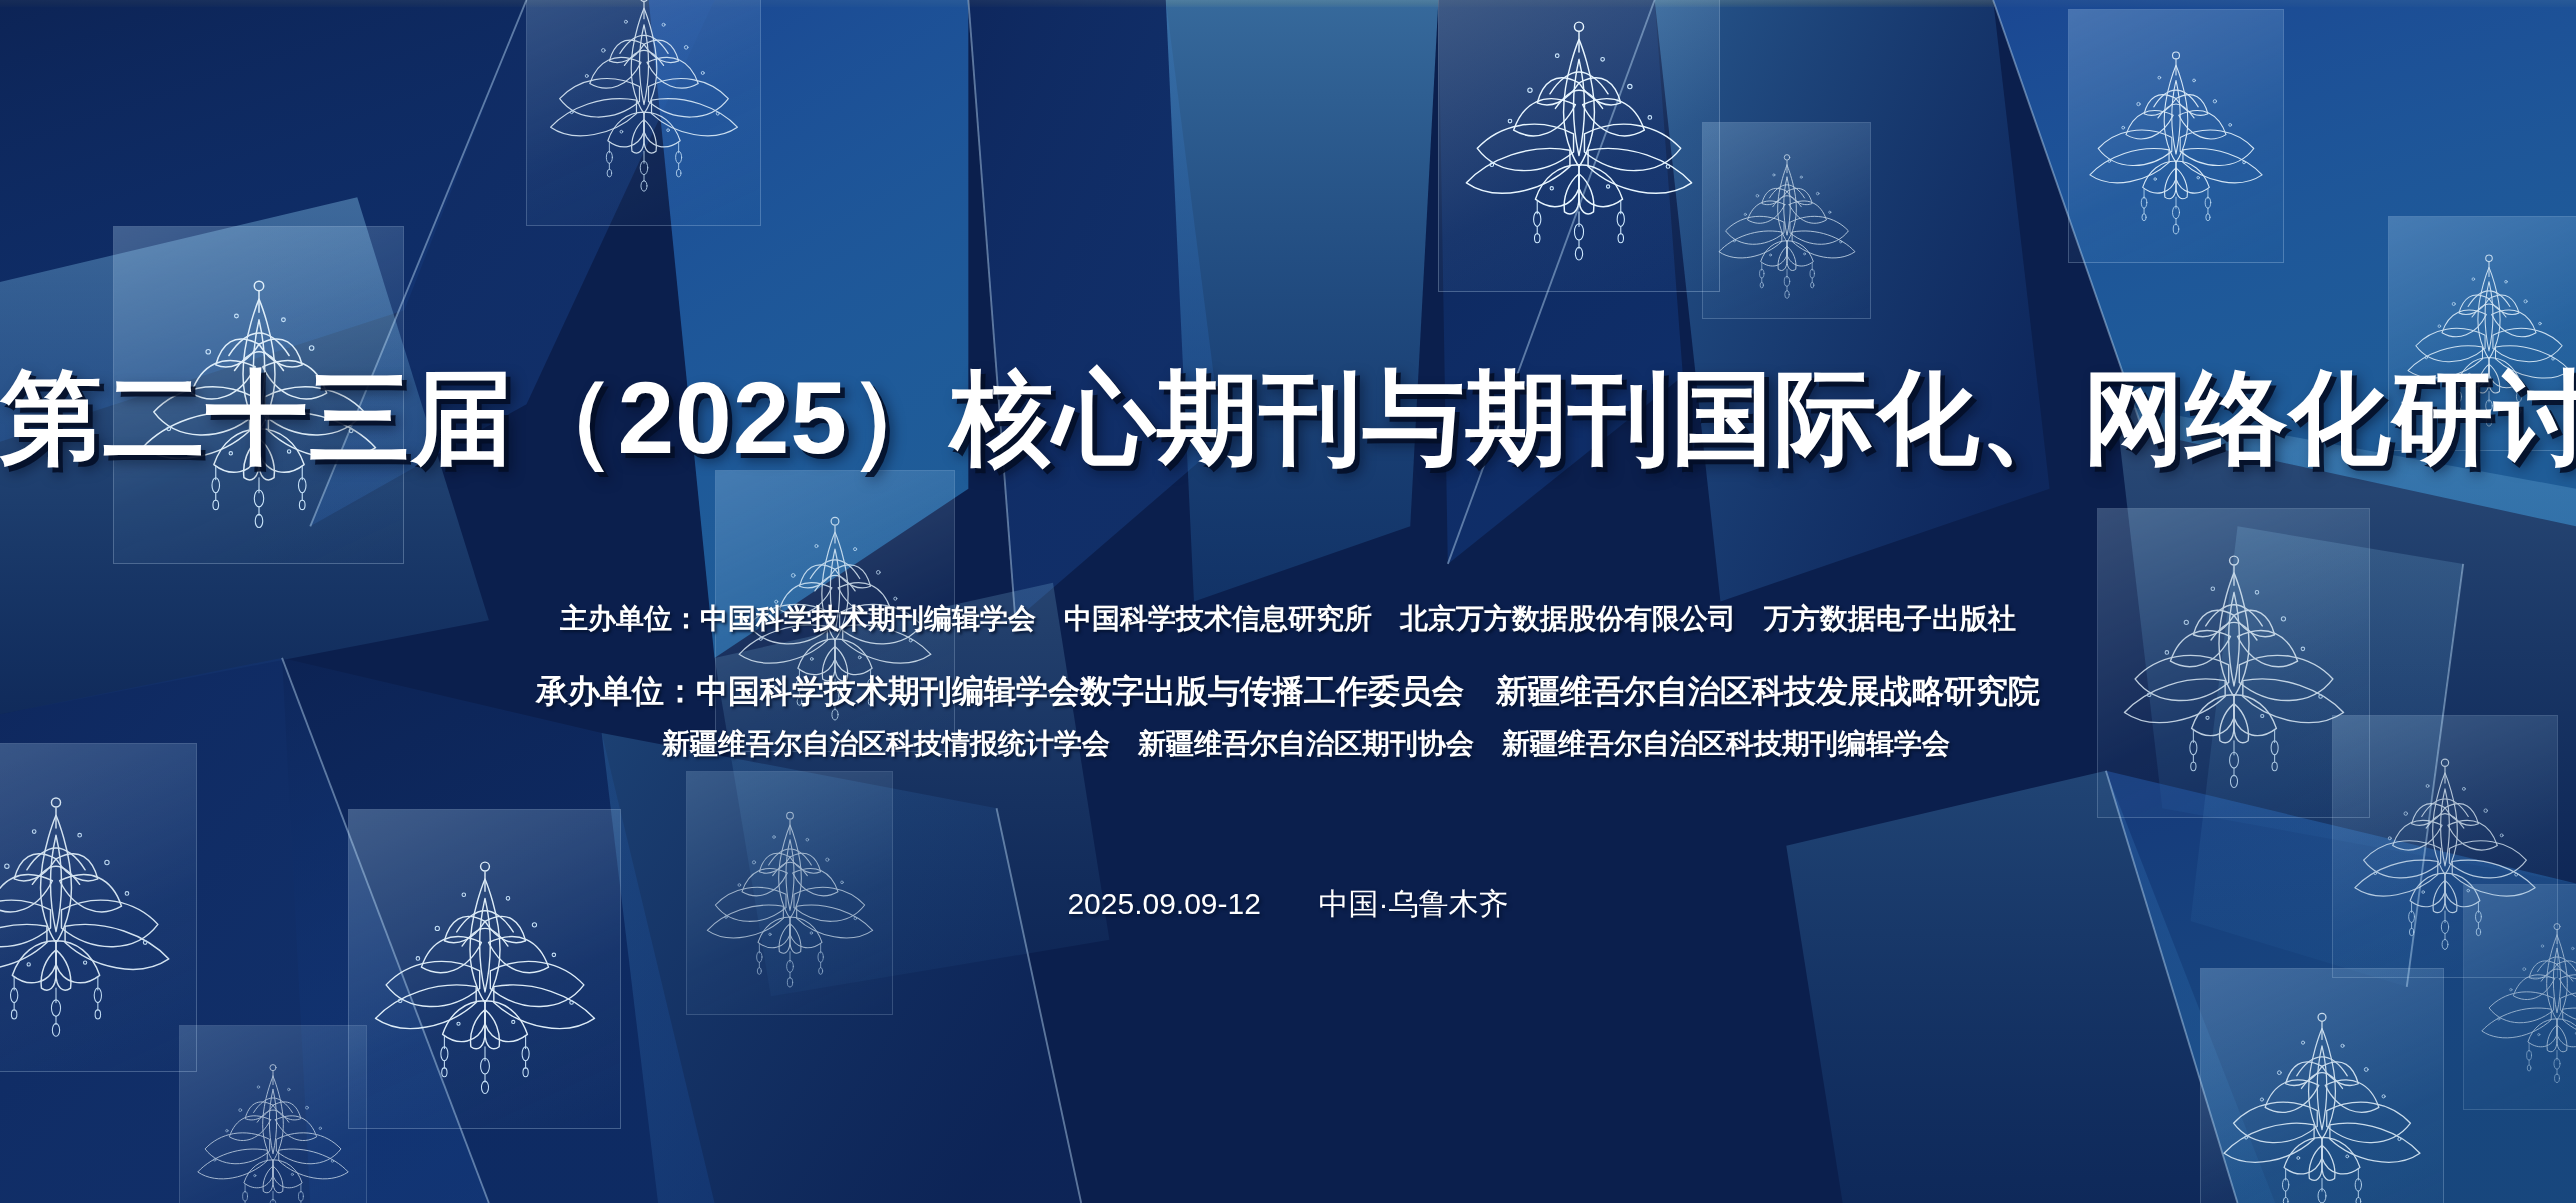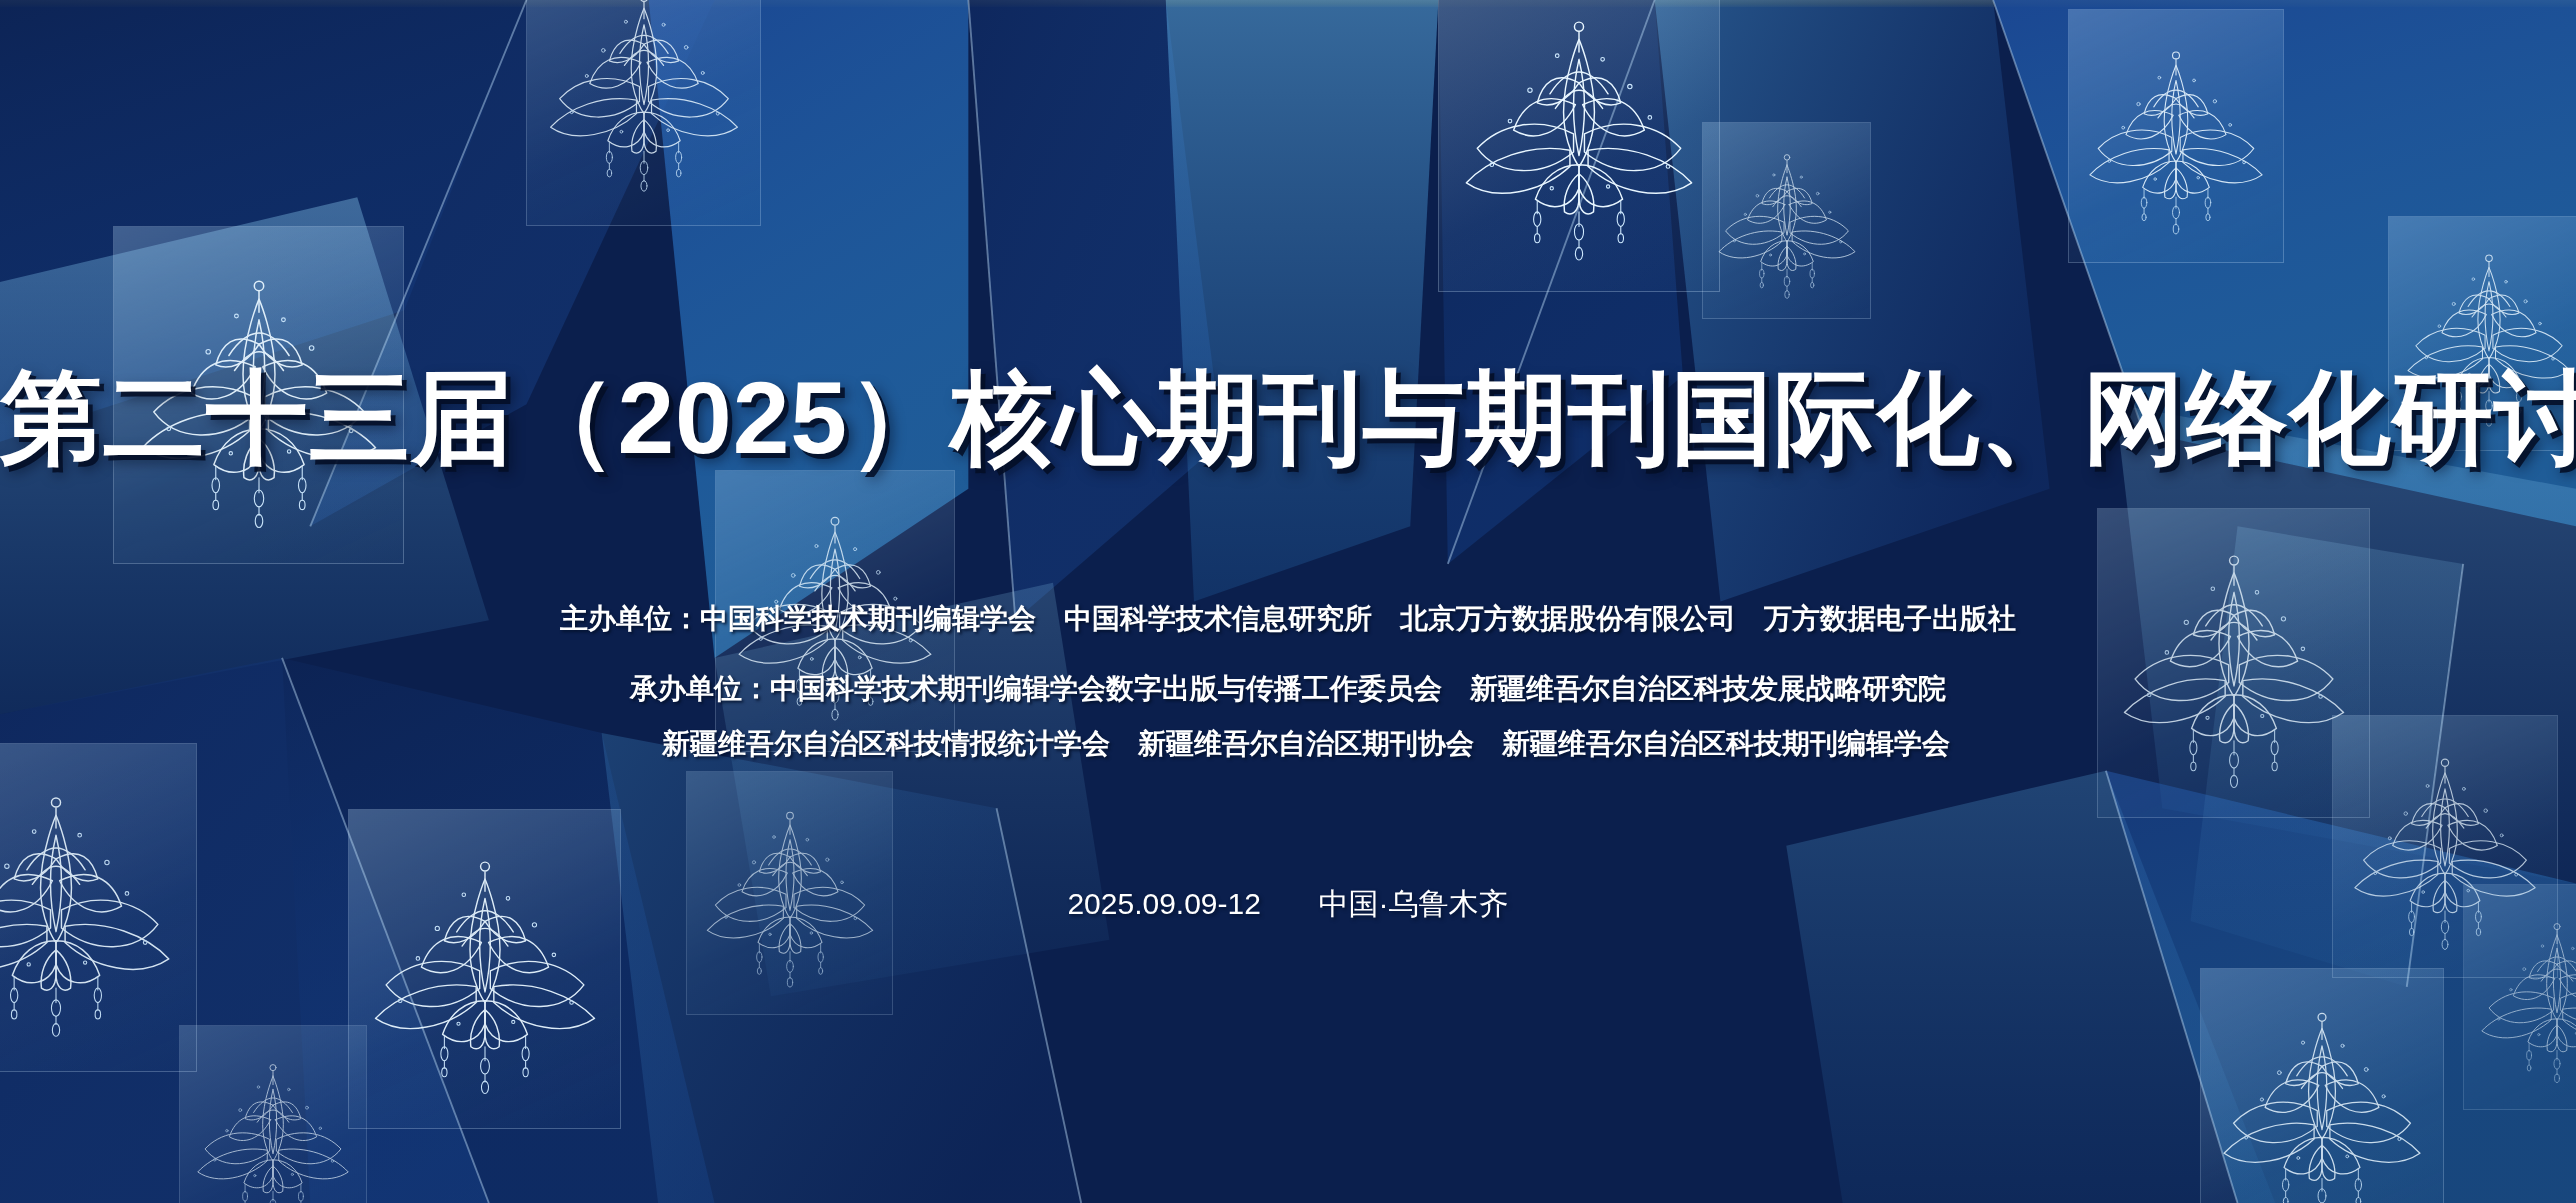--- a/index.html
+++ b/index.html
@@ -305,21 +305,21 @@
   <div class="panel" style="left:2463px;top:884px;width:188px;height:226px;opacity:.6;">
     <div class="glass"></div>
       <svg width="182" height="218" viewBox="0 0 194 232">
         <use href="#lotus" width="194" height="232"></use>
       </svg>
   </div>
 
   <h1 class="title" style="top:362px;margin:0;font-size:102px;line-height:113px;">第二十三届（2025）核心期刊与期刊国际化、网络化研讨会</h1>
 
   <div class="orgline" style="top:600px;font-size:28px;">主办单位：中国科学技术期刊编辑学会　中国科学技术信息研究所　北京万方数据股份有限公司　万方数据电子出版社</div>
-  <div class="orgline" style="top:670px;font-size:28px;">承办单位：中国科学技术期刊编辑学会数字出版与传播工作委员会　新疆维吾尔自治区科技发展战略研究院</div>
+  <div class="orgline" style="top:670px;font-size:32px;">承办单位：中国科学技术期刊编辑学会数字出版与传播工作委员会　新疆维吾尔自治区科技发展战略研究院</div>
   <div class="orgline" style="top:725px;font-size:28px;padding-left:36px;">新疆维吾尔自治区科技情报统计学会　新疆维吾尔自治区期刊协会　新疆维吾尔自治区科技期刊编辑学会</div>
 
   <div class="datetime" style="top:884px;font-size:30px;">
     <span>2025.09.09-12</span>
     <span style="display:inline-block;width:41px"></span>
     <span>中国·乌鲁木齐</span>
   </div>
 
 </div>
 

